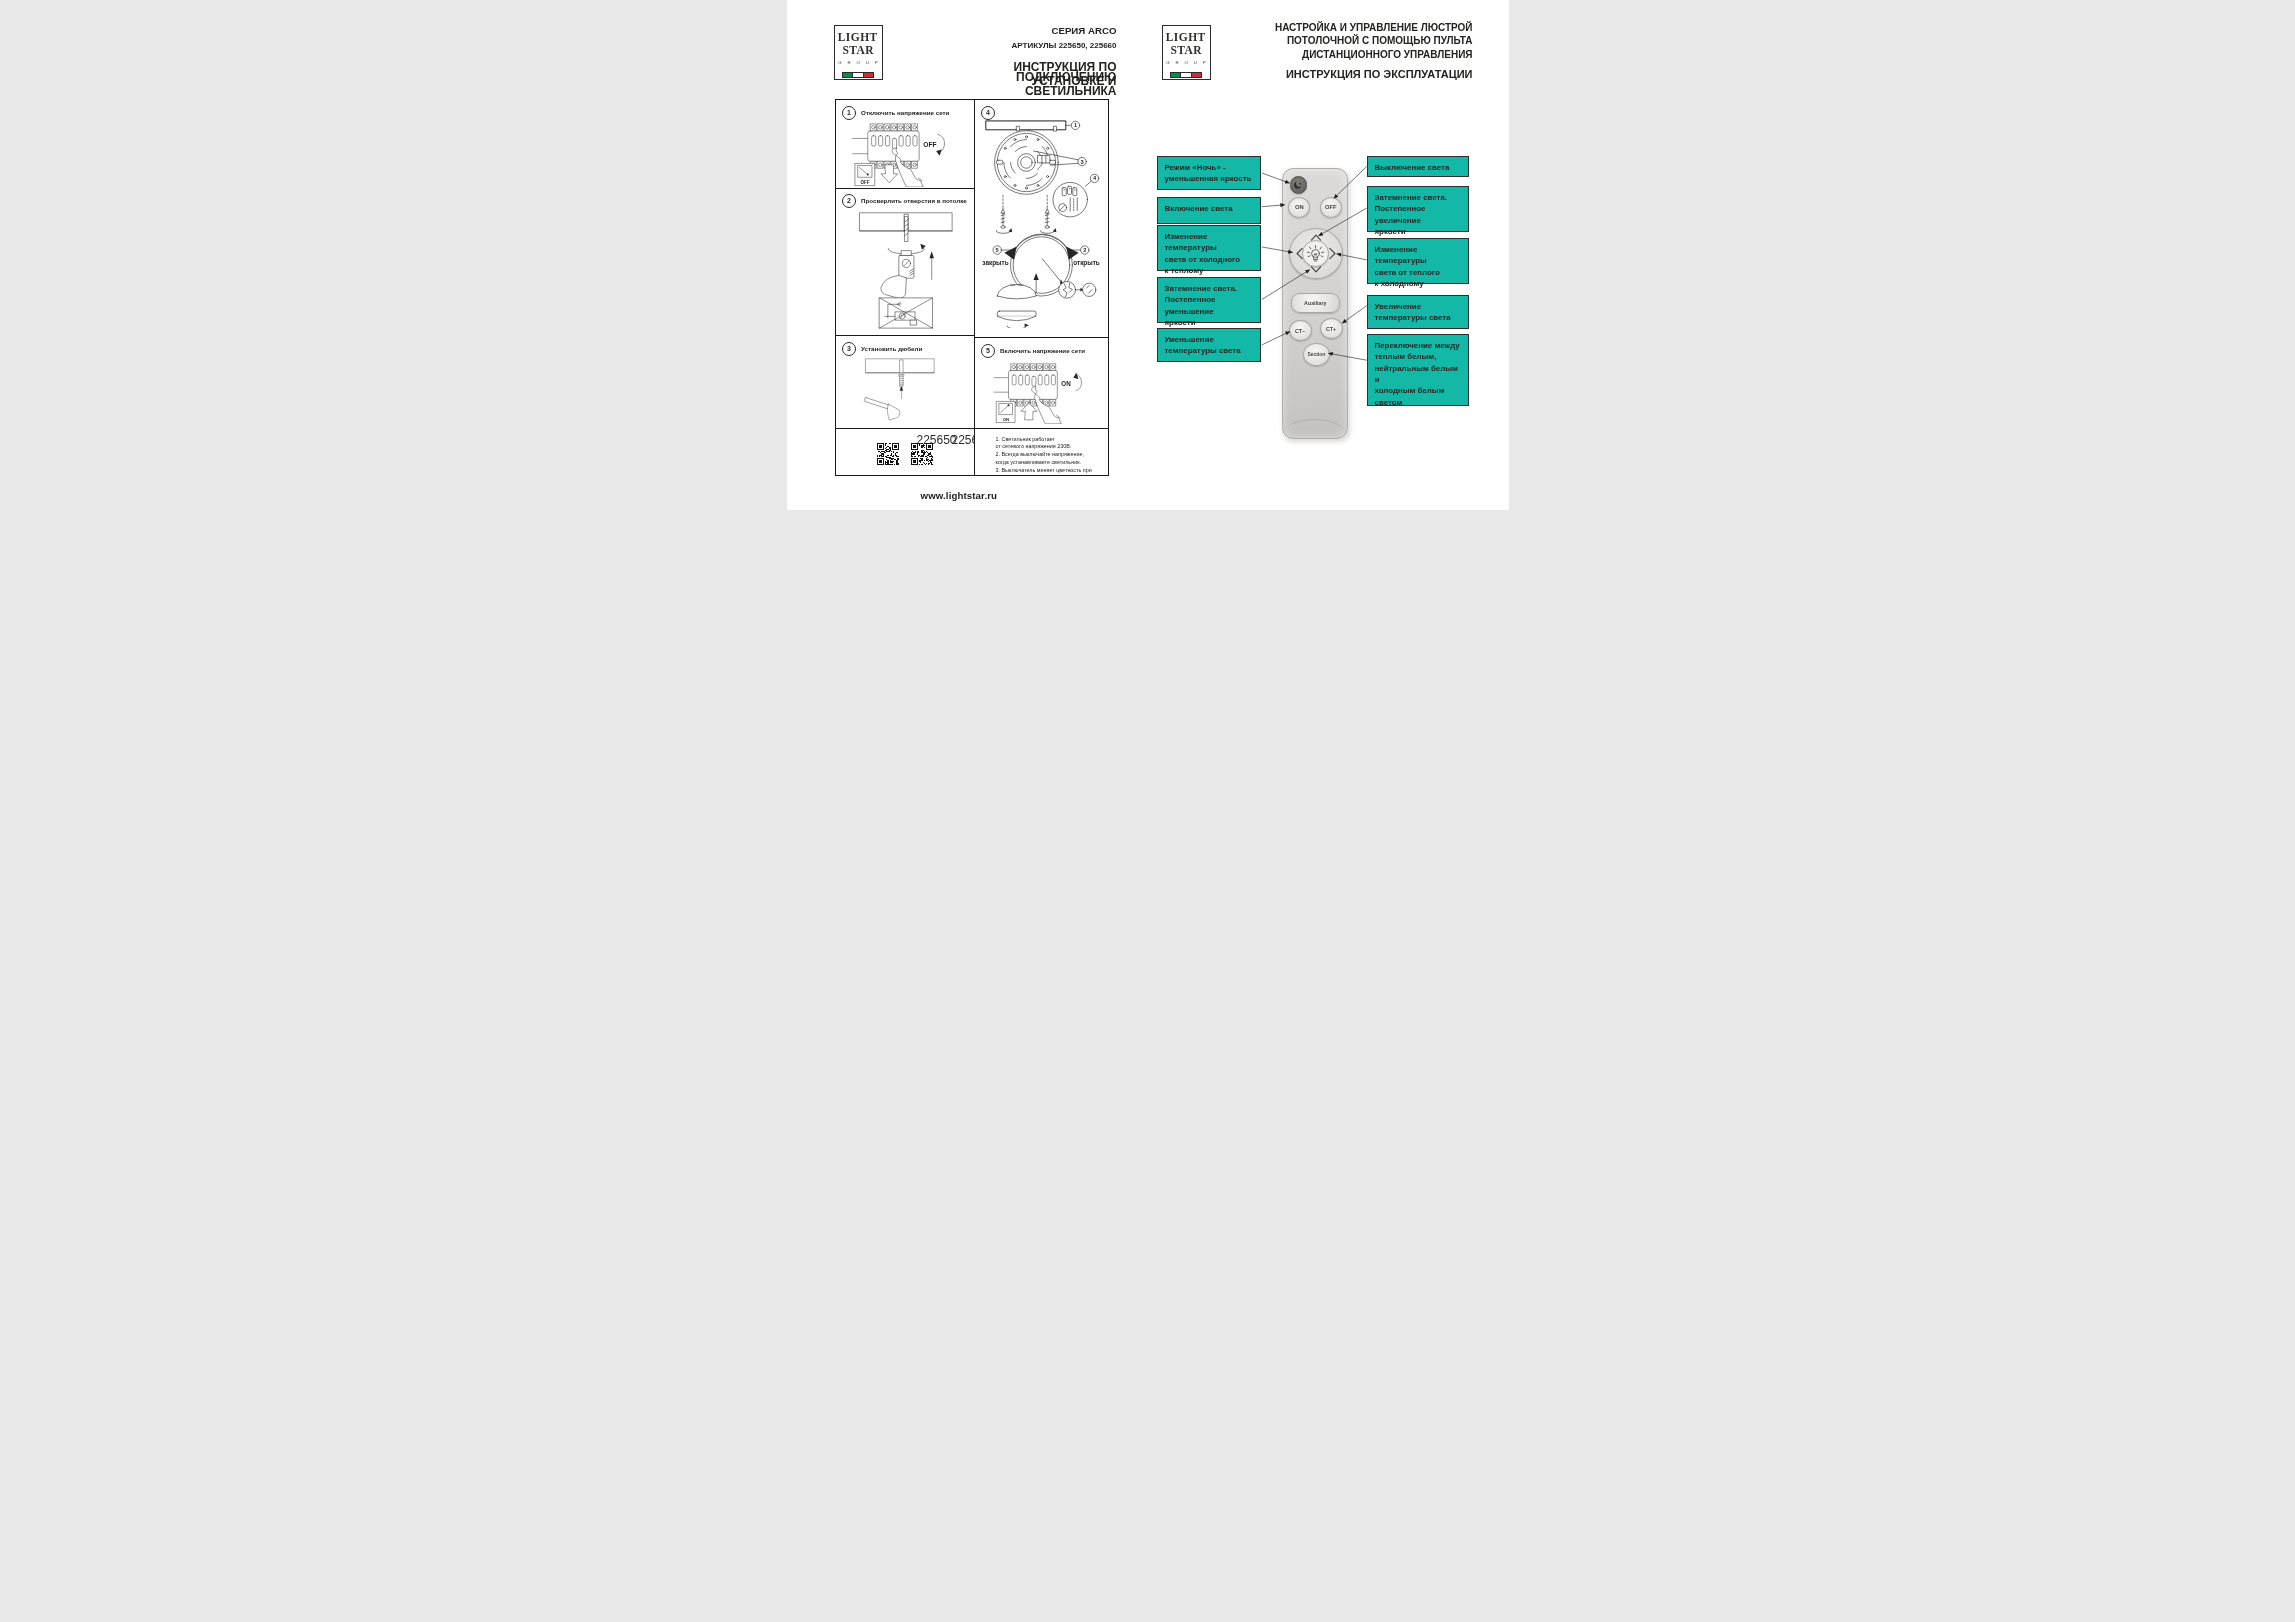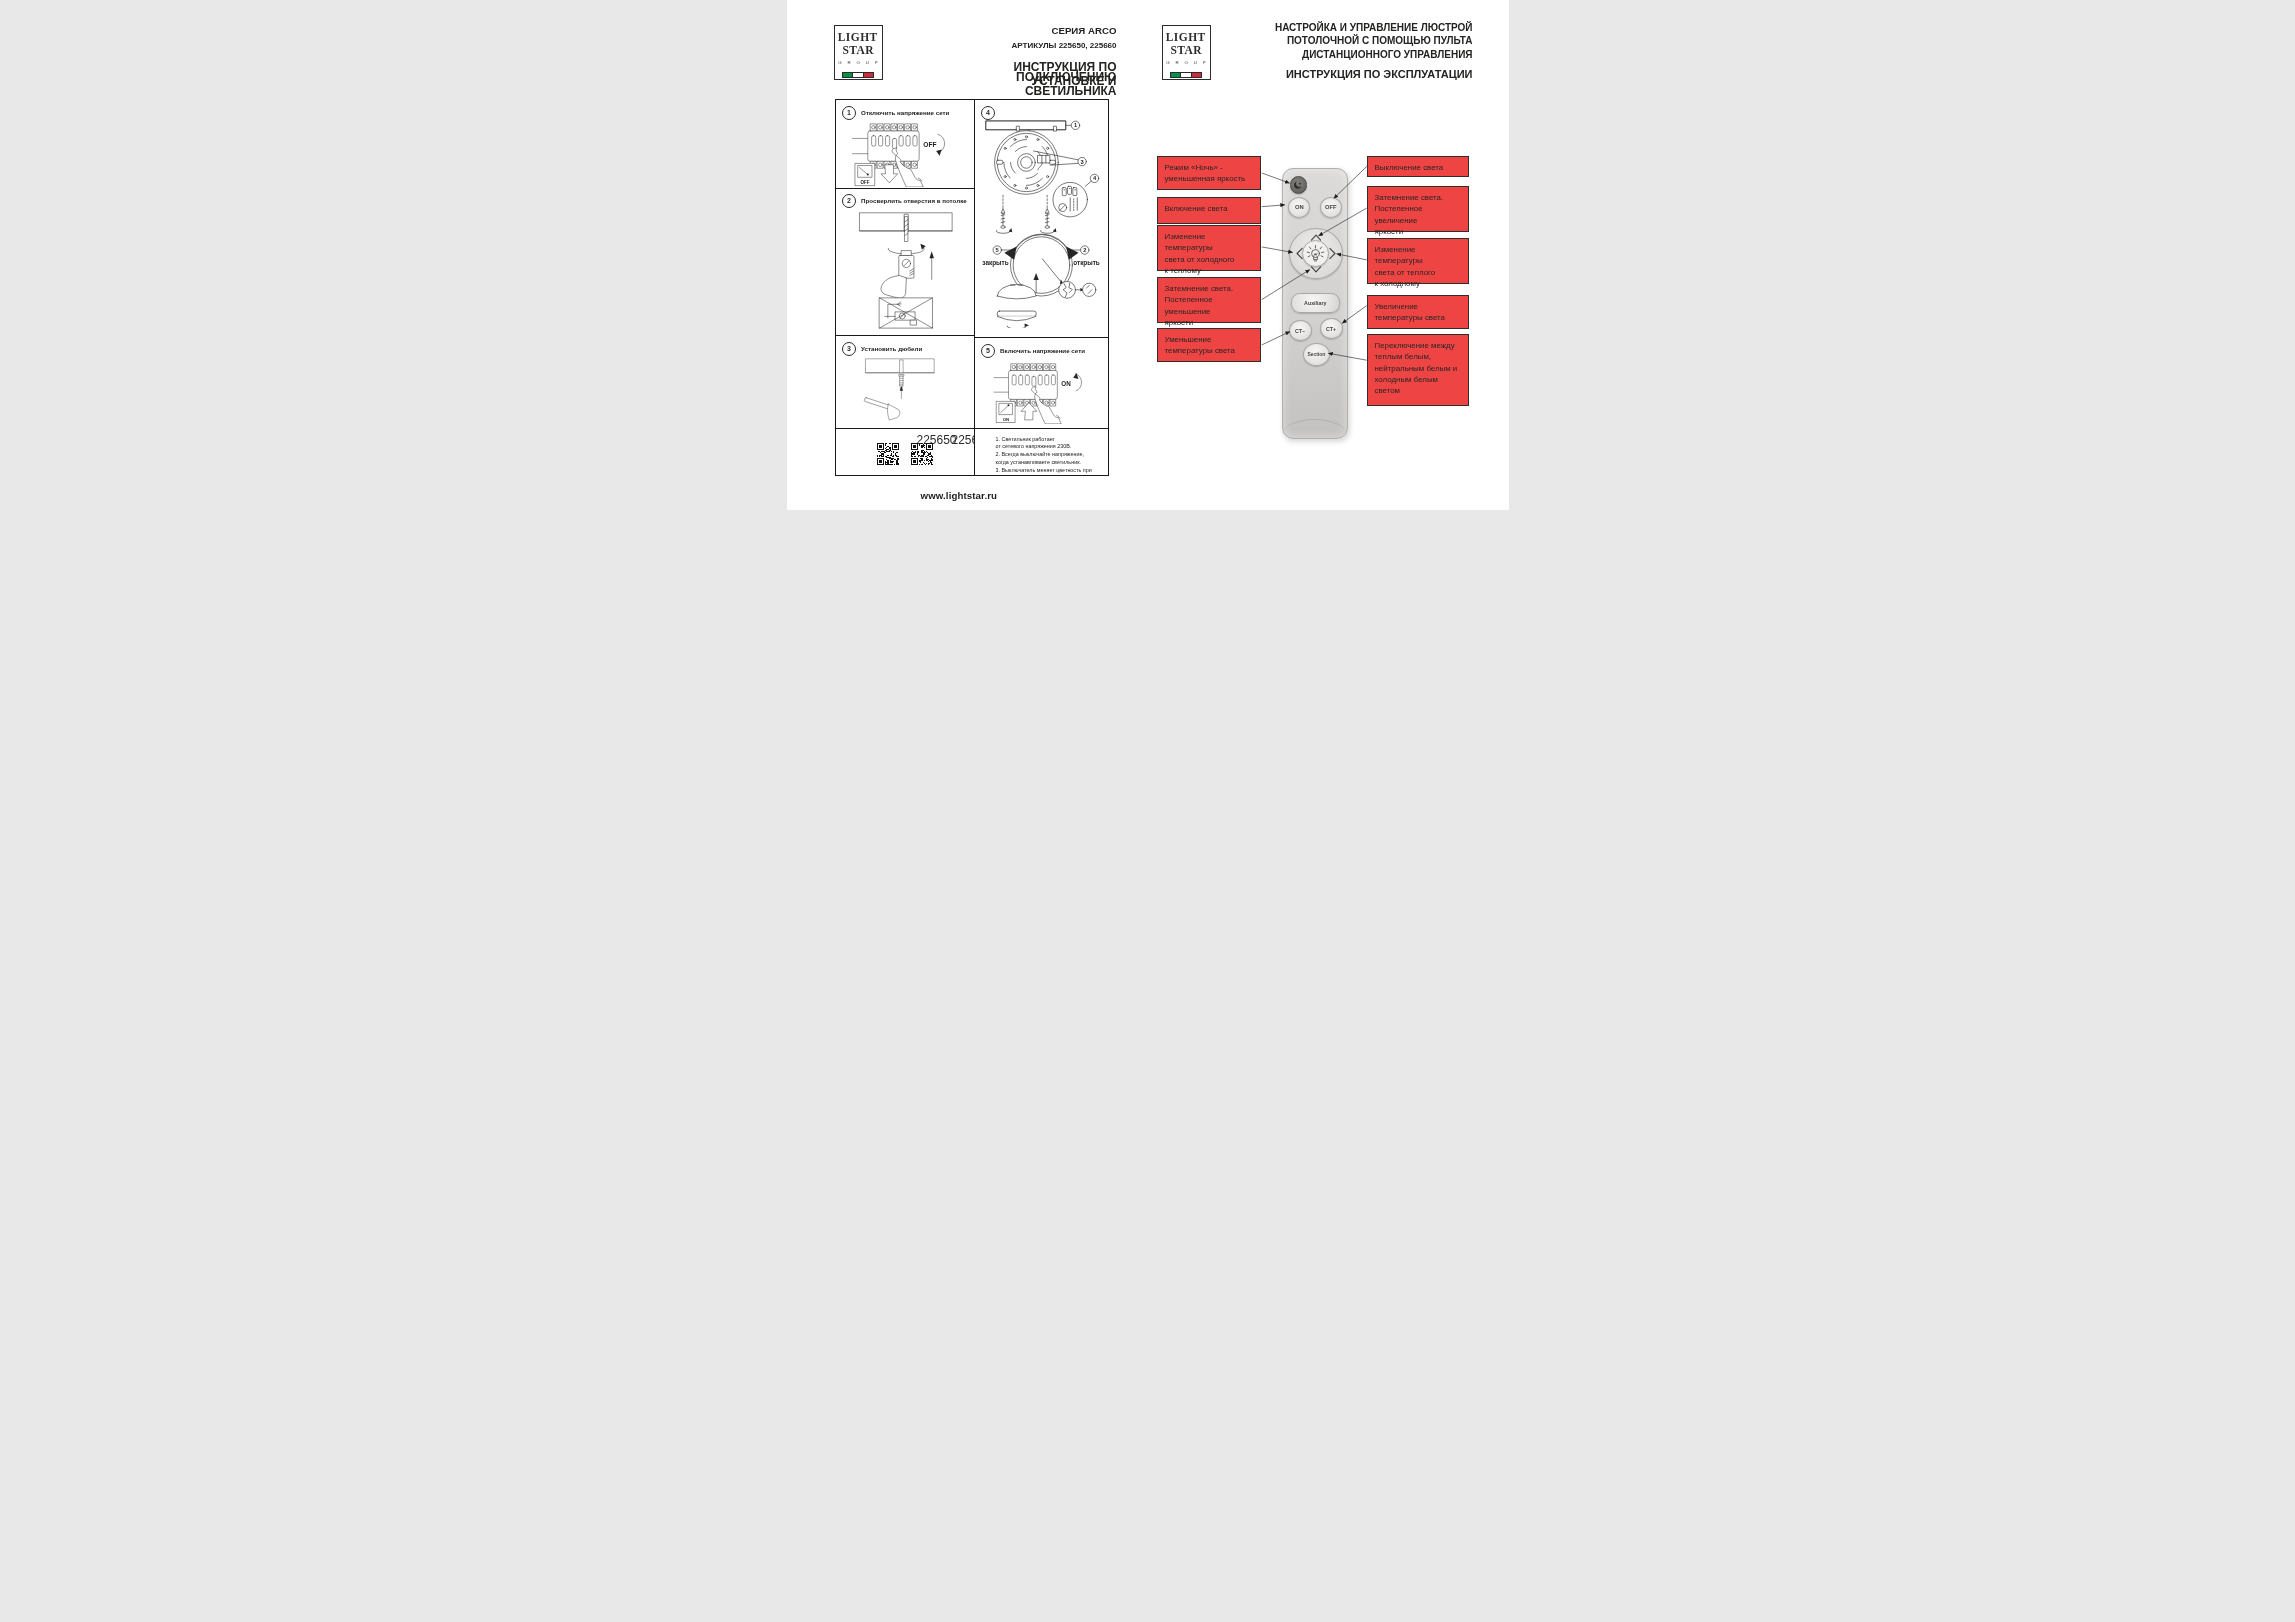--- a/index.html
+++ b/index.html
@@ -48,22 +48,22 @@
   
   .remote{position:absolute;left:495px;top:168px;width:64px;height:269px;border-radius:11px;
           background:linear-gradient(178deg,#dcdbd9 0%,#d2d1cf 55%,#c3c2c0 100%);
           border:0.5px solid #b0afad;box-shadow:1.4px 2.3px 5.6px rgba(0,0,0,.15), inset 0 0 9.3px rgba(255,255,255,.45);}
   .rbtn{position:absolute;border-radius:50%;display:flex;align-items:center;justify-content:center;
         background:radial-gradient(circle at 45% 35%,#f7f6f4,#e4e3e1 62%,#d2d1cf);
         border:0.5px solid #a9a8a6;box-shadow:0 0.9px 1.4px rgba(0,0,0,.18);color:#45433f;font-weight:bold;}
   .seam{position:absolute;left:-0.9px;right:-0.9px;top:250px;height:15.7px;border-top:0.9px solid rgba(90,90,88,.18);
         border-radius:50% 50% 0 0/100% 100% 0 0;}
   
-  .callout{position:absolute;background:#ef4444;border:0.7px solid #2e2e2e;box-sizing:border-box;
-           padding:5.1px 7px;font-size:7.9px;line-height:11.3px;color:#272725;font-weight:400;
+  .callout{position:absolute;background:#14b8a6;border:0.7px solid #2e2e2e;box-sizing:border-box;
+           padding:5.1px 7px;font-size:7.9px;line-height:11.3px;color:#272725;font-weight:700;
            white-space:pre-line;z-index:6;}
   .overlay{position:absolute;left:0;top:0;z-index:5;pointer-events:none;}
 </style>
 </head>
 <body>
 
 <div class="page">
 
   <div class="logo-box" style="left:47px;top:24.5px;">
     <div class="logo-word">LIGHT</div>

